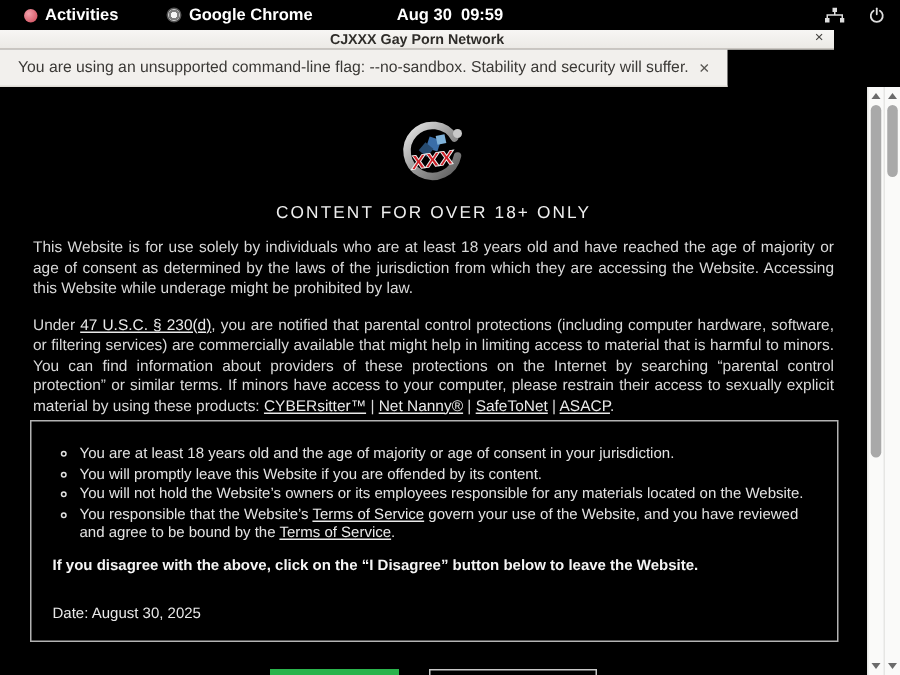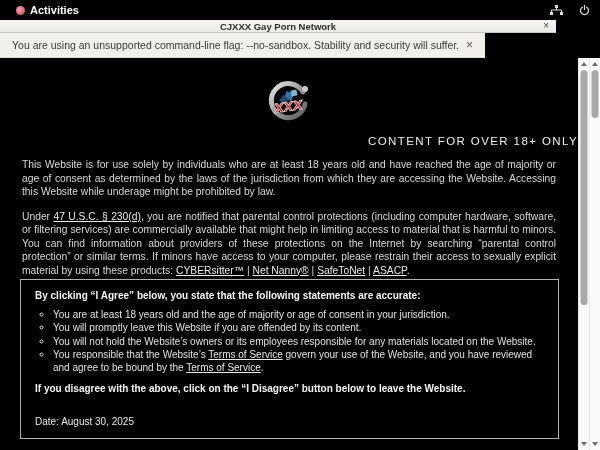--- a/index.html
+++ b/index.html
@@ -27,21 +27,21 @@
     color:#44423f;cursor:default;line-height:12px;}
   
   .infobar{position:absolute;top:33px;left:0;width:485px;height:25px;background:#f2f0ed;
     box-sizing:border-box;display:flex;align-items:center;font-size:10.5px;color:#3b3936;
     padding:0 12px;border-bottom:1px solid #dedbD5;}
   .infobar .close{position:absolute;right:12px;font-size:12px;color:#5a5854;cursor:default;}
   
   .content{position:absolute;top:58px;left:0;width:578px;height:392px;background:#000;
     color:#d9d9d9;overflow:hidden;}
   .logo-wrap{margin-top:22px;display:flex;justify-content:center;}
-  .heading{margin-top:7px;text-align:right;font-size:11.5px;letter-spacing:1.4px;
+  .heading{margin-top:7px;text-align:center;font-size:11.5px;letter-spacing:1.4px;
     color:#efefef;font-weight:normal;}
   .para{margin:11px 22px 0 22px;text-align:justify;font-size:10.3px;line-height:13.5px;
     color:#d9d9d9;}
   .para a, .agreement a{color:#eaeaea;text-decoration:underline;cursor:pointer;}
   
   .agreement{margin:2px 19px 0 20px;border:1px solid #b3b3b3;box-sizing:border-box;
     padding:10px 14px 10px 14px;font-size:10px;line-height:12.5px;color:#e2e2e2;}
   .agreement .intro,.agreement .note{font-weight:bold;color:#f5f5f5;}
   .agreement ul{margin:6px 0 0 2px;padding-left:16px;list-style-type:circle;}
   .agreement li{margin:0 0 1px 0;}
@@ -70,21 +70,26 @@
 </style>
 </head>
 <body>
 
 <div class="topbar">
   <div class="left">
     <div class="tb-item">
       <span class="dot-activities"></span>
       <span>Activities</span>
     </div>
+    <div class="tb-item" style="margin-left:14px;">
+      <span class="chrome-ico"></span>
+      <span>Google Chrome</span>
+    </div>
   </div>
+  <div class="clock">Aug 30  09:59</div>
   <div class="right">
     <span>
       <svg width="13" height="11" viewBox="0 0 13 11">
         <rect x="5" y="0" width="3" height="3" fill="#ddd"></rect>
         <rect x="0" y="7" width="3" height="3" fill="#ddd"></rect>
         <rect x="10" y="7" width="3" height="3" fill="#ddd"></rect>
         <path d="M6.5 3v2M1.5 7V5h10v2" stroke="#ddd" stroke-width="1" fill="none"></path>
       </svg>
     </span>
     <span>
@@ -128,21 +133,20 @@
     </span>
   </div>
 
   <div class="heading">CONTENT FOR OVER 18+ ONLY</div>
 
   <p class="para">This Website is for use solely by individuals who are at least 18 years old and have reached the age of majority or age of consent as determined by the laws of the jurisdiction from which they are accessing the Website. Accessing this Website while underage might be prohibited by law.</p>
 
   <p class="para"><span>Under </span><a>47 U.S.C. § 230(d)</a><span>, you are notified that parental control protections (including computer hardware, software, or filtering services) are commercially available that might help in limiting access to material that is harmful to minors. You can find information about providers of these protections on the Internet by searching “parental control protection” or similar terms. If minors have access to your computer, please restrain their access to sexually explicit material by using these products: </span><a>CYBERsitter™</a><span> | </span><a>Net Nanny®</a><span> | </span><a>SafeToNet</a><span> | </span><a>ASACP</a><span>.</span></p>
 
   <div class="agreement">
-    <div class="intro">By clicking “I Agree” below, you state that the following statements are accurate:</div>
     <ul>
       <li>You are at least 18 years old and the age of majority or age of consent in your jurisdiction.</li>
       <li>You will promptly leave this Website if you are offended by its content.</li>
       <li>You will not hold the Website’s owners or its employees responsible for any materials located on the Website.</li>
       <li><span>You responsible that the Website’s </span><a>Terms of Service</a><span> govern your use of the Website, and you have reviewed and agree to be bound by the </span><a>Terms of Service</a><span>.</span></li>
     </ul>
     <div class="note">If you disagree with the above, click on the “I Disagree” button below to leave the Website.</div>
     <div class="date">Date: August 30, 2025</div>
   </div>
 

